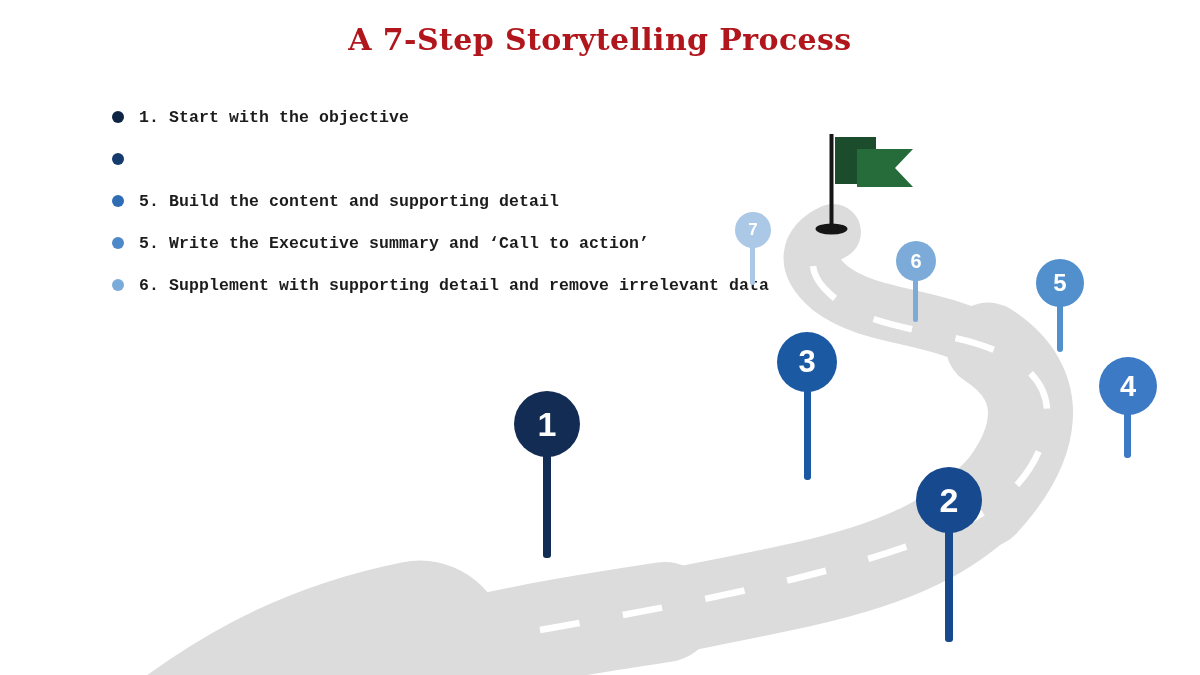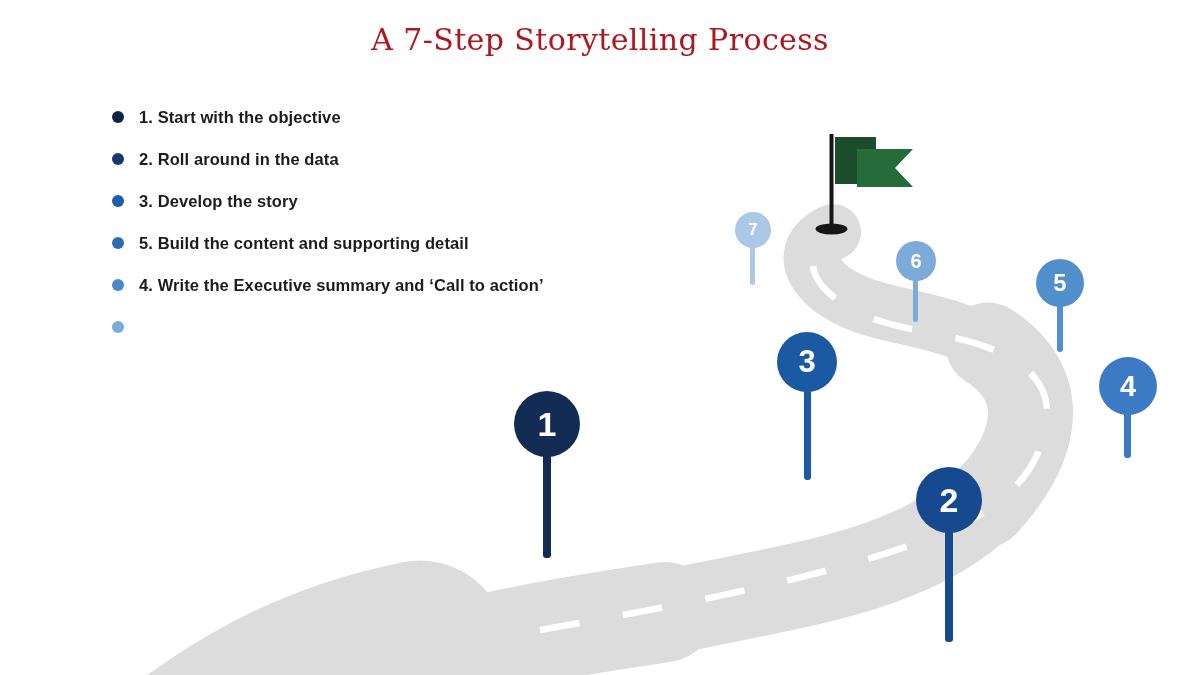--- a/index.html
+++ b/index.html
@@ -5,26 +5,26 @@
   * { margin:0; padding:0; box-sizing:border-box; }
   html,body { background:#ffffff; font-family:"Liberation Sans", sans-serif; }
   .canvas {
     position:relative; width:1200px; height:675px;
     background:#ffffff; overflow:hidden;
   }
   .title {
     position:absolute; top:22px; left:0; width:100%;
     text-align:center;
     font-family:"DejaVu Serif", serif;
-    font-weight:400; font-size:30px; letter-spacing:0.4px;
+    font-weight:700; font-size:30px; letter-spacing:0.4px;
   }
   .steps {
     position:absolute; left:112px; top:96px; list-style:none;
   }
-  .step { display:flex; align-items:center; height:42px; }
+  .step { display:flex; align-items:center; height:42px;font-family:Liberation Mono, monospace; }
   .bullet {
     width:12px; height:12px; border-radius:50%;
     margin-right:15px; flex:0 0 12px;
   }
   .step-label {
     font-size:16.5px; font-weight:700; color:#1c1c1c; letter-spacing:0.1px;
     white-space:nowrap;
   }
   .road-svg { position:absolute; left:0; top:0; }
   .stem { position:absolute; border-radius:3px; }
@@ -59,36 +59,32 @@
 
   <div class="title" style="color: rgb(176, 22, 28);">A 7-Step Storytelling Process</div>
 
   <ul class="steps">
     <li class="step">
       <span class="bullet" style="background: rgb(13, 36, 69);"></span>
       <span class="step-label">1. Start with the objective</span>
     </li>
     <li class="step">
       <span class="bullet" style="background: rgb(20, 58, 110);"></span>
-      <span class="step-label">2. Roll around in the data</span>
-    </li>
-    <li class="step">
-      <span class="bullet" style="background: rgb(29, 92, 166);"></span>
-      <span class="step-label">3. Develop the story</span>
     </li>
     <li class="step">
       <span class="bullet" style="background: rgb(46, 109, 180);"></span>
       <span class="step-label">5. Build the content and supporting detail</span>
     </li>
     <li class="step">
       <span class="bullet" style="background: rgb(77, 137, 201);"></span>
-      <span class="step-label">4. Write the Executive summary and ‘Call to action’</span>
+      <span class="step-label">5. Write the Executive summary and ‘Call to action’</span>
     </li>
     <li class="step">
       <span class="bullet" style="background: rgb(123, 171, 216);"></span>
+      <span class="step-label">6. Supplement with supporting detail and remove irrelevant data</span>
     </li>
   </ul>
 
   <div class="stem" style="left: 543px; top: 424px; width: 8px; height: 134px; background: rgb(19, 44, 84);"></div>
   <div class="stem" style="left: 945px; top: 500px; width: 8px; height: 142px; background: rgb(23, 73, 142);"></div>
   <div class="stem" style="left: 804px; top: 362px; width: 7px; height: 118px; background: rgb(27, 90, 163);"></div>
   <div class="stem" style="left: 1124px; top: 386px; width: 7px; height: 72px; background: rgb(61, 122, 198);"></div>
   <div class="stem" style="left: 1057px; top: 283px; width: 6px; height: 69px; background: rgb(82, 143, 205);"></div>
   <div class="stem" style="left: 913px; top: 261px; width: 5px; height: 61px; background: rgb(124, 171, 217);"></div>
   <div class="stem" style="left: 750px; top: 230px; width: 5px; height: 55px; background: rgb(171, 200, 230);"></div>

